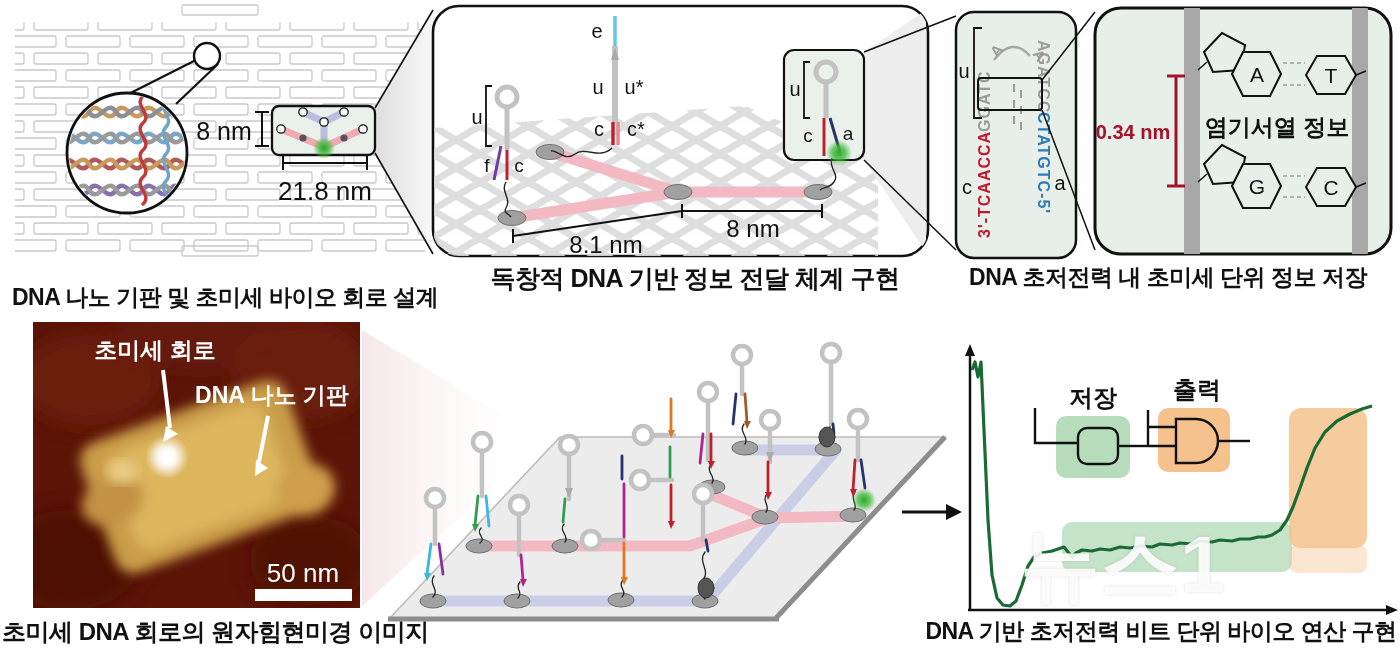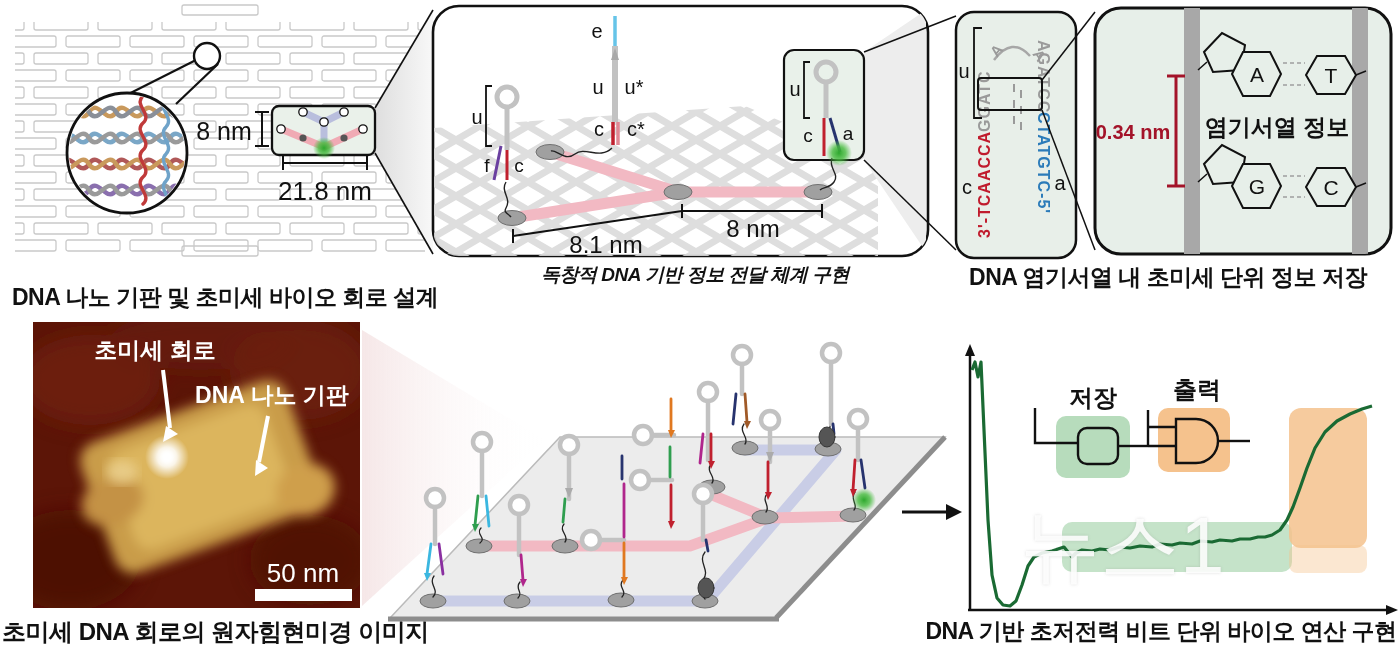--- a/index.html
+++ b/index.html
@@ -2,22 +2,22 @@
 <html><head>
 <meta charset="utf-8">
 <style>
   html,body{margin:0;padding:0;background:#fff;}
   #stage{position:relative;width:1400px;height:651px;background:#fff;overflow:hidden;
          font-family:"Liberation Sans",sans-serif;}
   #stage svg{position:absolute;left:0;top:0;}
   .caption{position:absolute;font-weight:800;font-size:23px;color:#111;text-align:center;
            letter-spacing:-0.5px;white-space:nowrap;z-index:3;}
   .svgtext{font-family:"Liberation Sans",sans-serif;}
-  #watermark{position:absolute;left:1020px;top:506px;width:380px;z-index:4;
-             color:rgba(255,255,255,0.88);font-weight:400;font-size:80px;line-height:1;
+  #watermark{position:absolute;left:1020px;top:525px;width:380px;z-index:4;
+             color:rgba(255,255,255,0.88);font-weight:700;font-size:80px;line-height:1;
              text-shadow:0 0 3px rgba(120,120,120,0.25);pointer-events:none;}
 </style>
 </head>
 <body>
 
 <div id="stage">
 
 <svg width="1400" height="651" viewBox="0 0 1400 651">
   <defs>
     <pattern id="bricks" width="64" height="34" patternUnits="userSpaceOnUse">
@@ -457,20 +457,20 @@
              L1058,549 L1064,547 L1068,552 L1072,557 L1076,553 L1082,550
              L1092,551 L1100,549 L1110,550 L1120,547 L1130,548 L1140,546
              L1152,547 L1160,544 L1172,545 L1180,543 L1192,544 L1200,541
              L1212,542 L1220,540 L1232,541 L1240,539 L1250,539 L1258,537
              L1265,537 L1272,535 L1280,530 L1287,520 L1293,507 L1300,488
              L1307,468 L1315,448 L1325,432 L1337,421 L1350,414 L1362,409 L1372,406"></path>
   </g>
 </svg>
 
 <div class="caption" style="left:12px;top:262px;width:420px;margin-top:20px;">DNA 나노 기판 및 초미세 바이오 회로 설계</div>
-<div class="caption" style="left:455px;top:262px;width:480px;font-size:19px;font-style:italic;">독창적 DNA 기반 정보 전달 체계 구현</div>
-<div class="caption" style="left:940px;top:262px;width:456px;">DNA 염기서열 내 초미세 단위 정보 저장</div>
+<div class="caption" style="left:455px;top:262px;width:480px;font-size:25px;">독창적 DNA 기반 정보 전달 체계 구현</div>
+<div class="caption" style="left:940px;top:262px;width:456px;">DNA 초저전력 내 초미세 단위 정보 저장</div>
 <div class="caption" style="left:2px;top:616px;width:372px;font-size:24px;">초미세 DNA 회로의 원자힘현미경 이미지</div>
 <div class="caption" style="left:925px;top:616px;width:472px;">DNA 기반 초저전력 비트 단위 바이오 연산 구현</div>
 
 <div id="watermark"><span>뉴스1</span></div>
 
 </div>
 
 </body></html>

